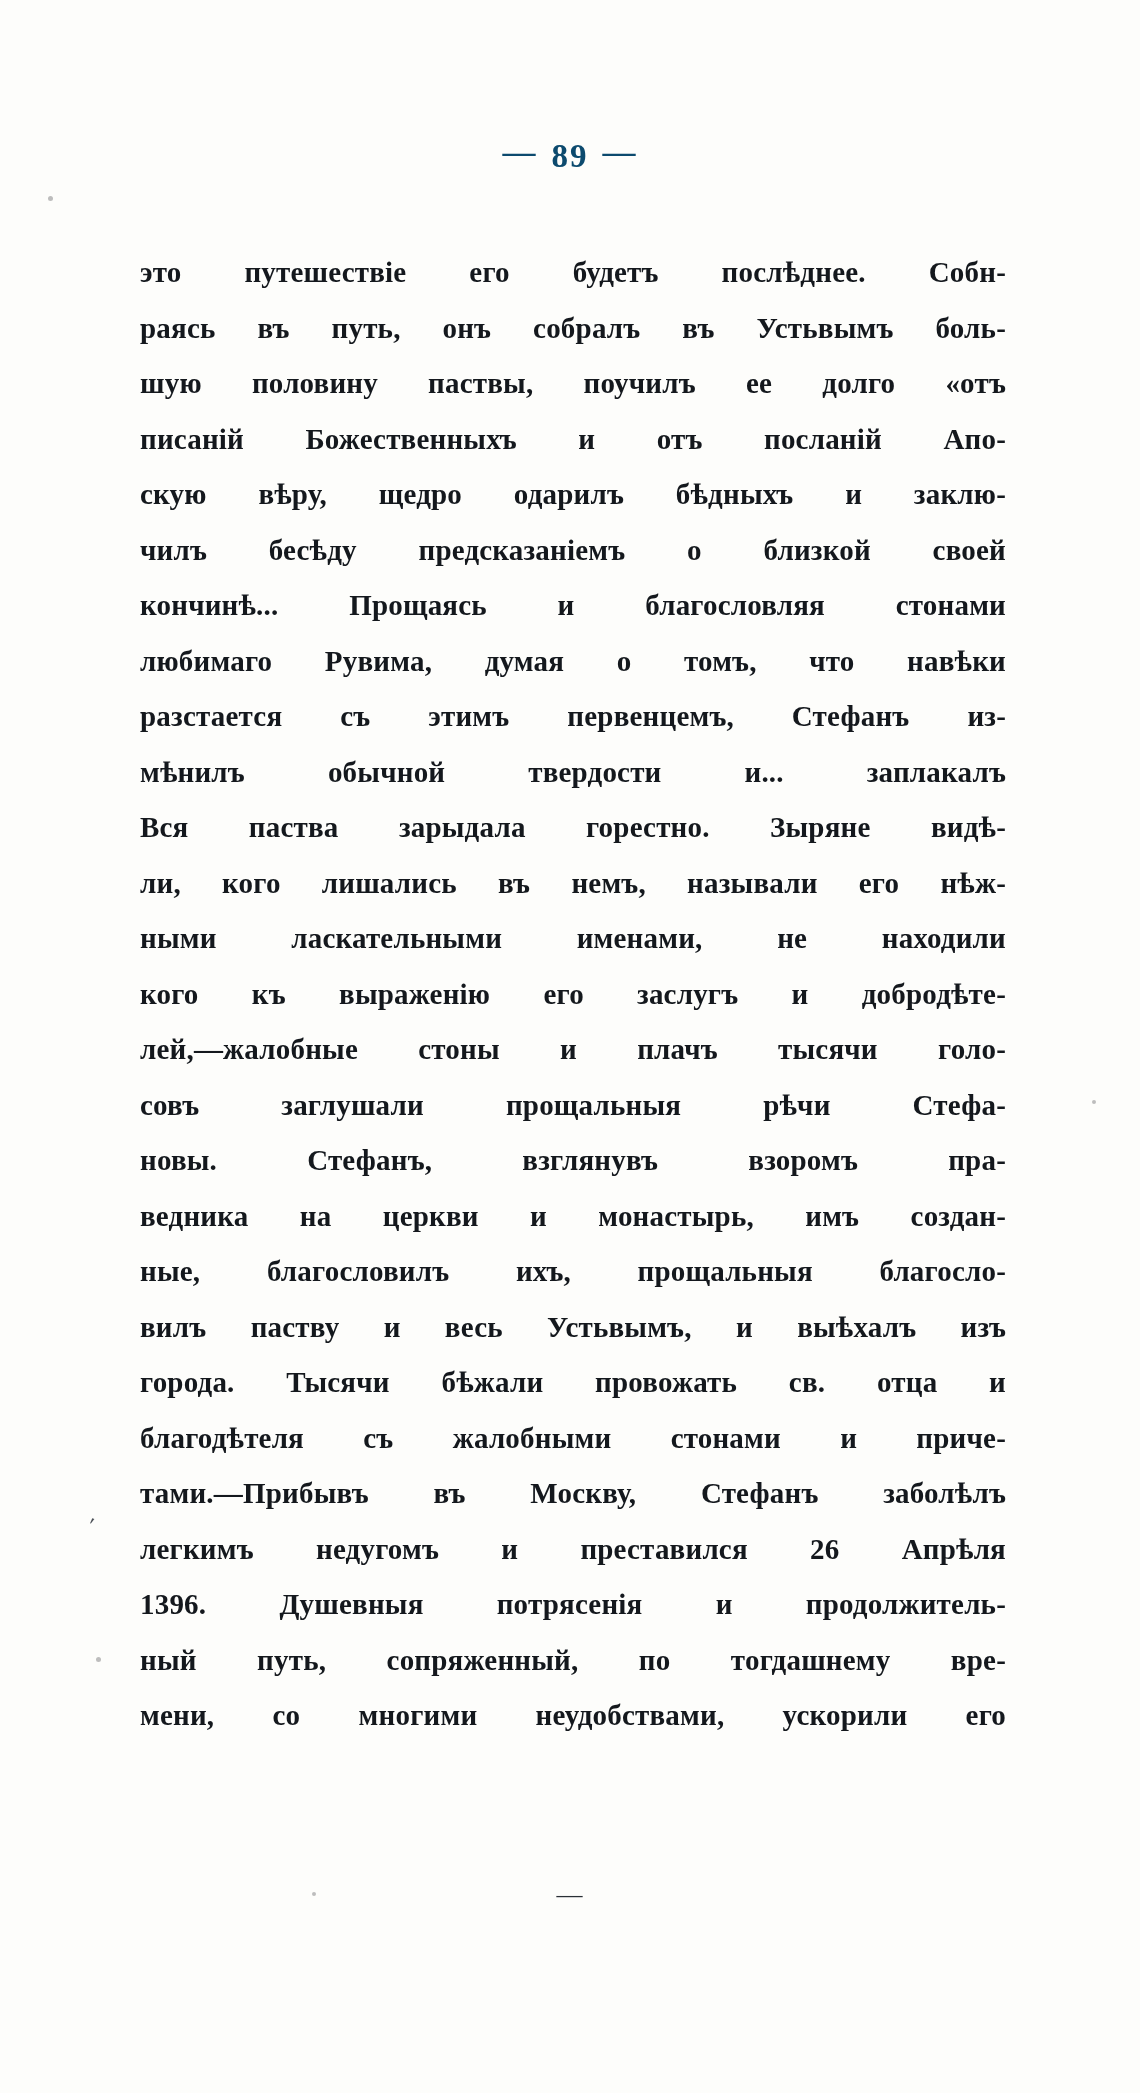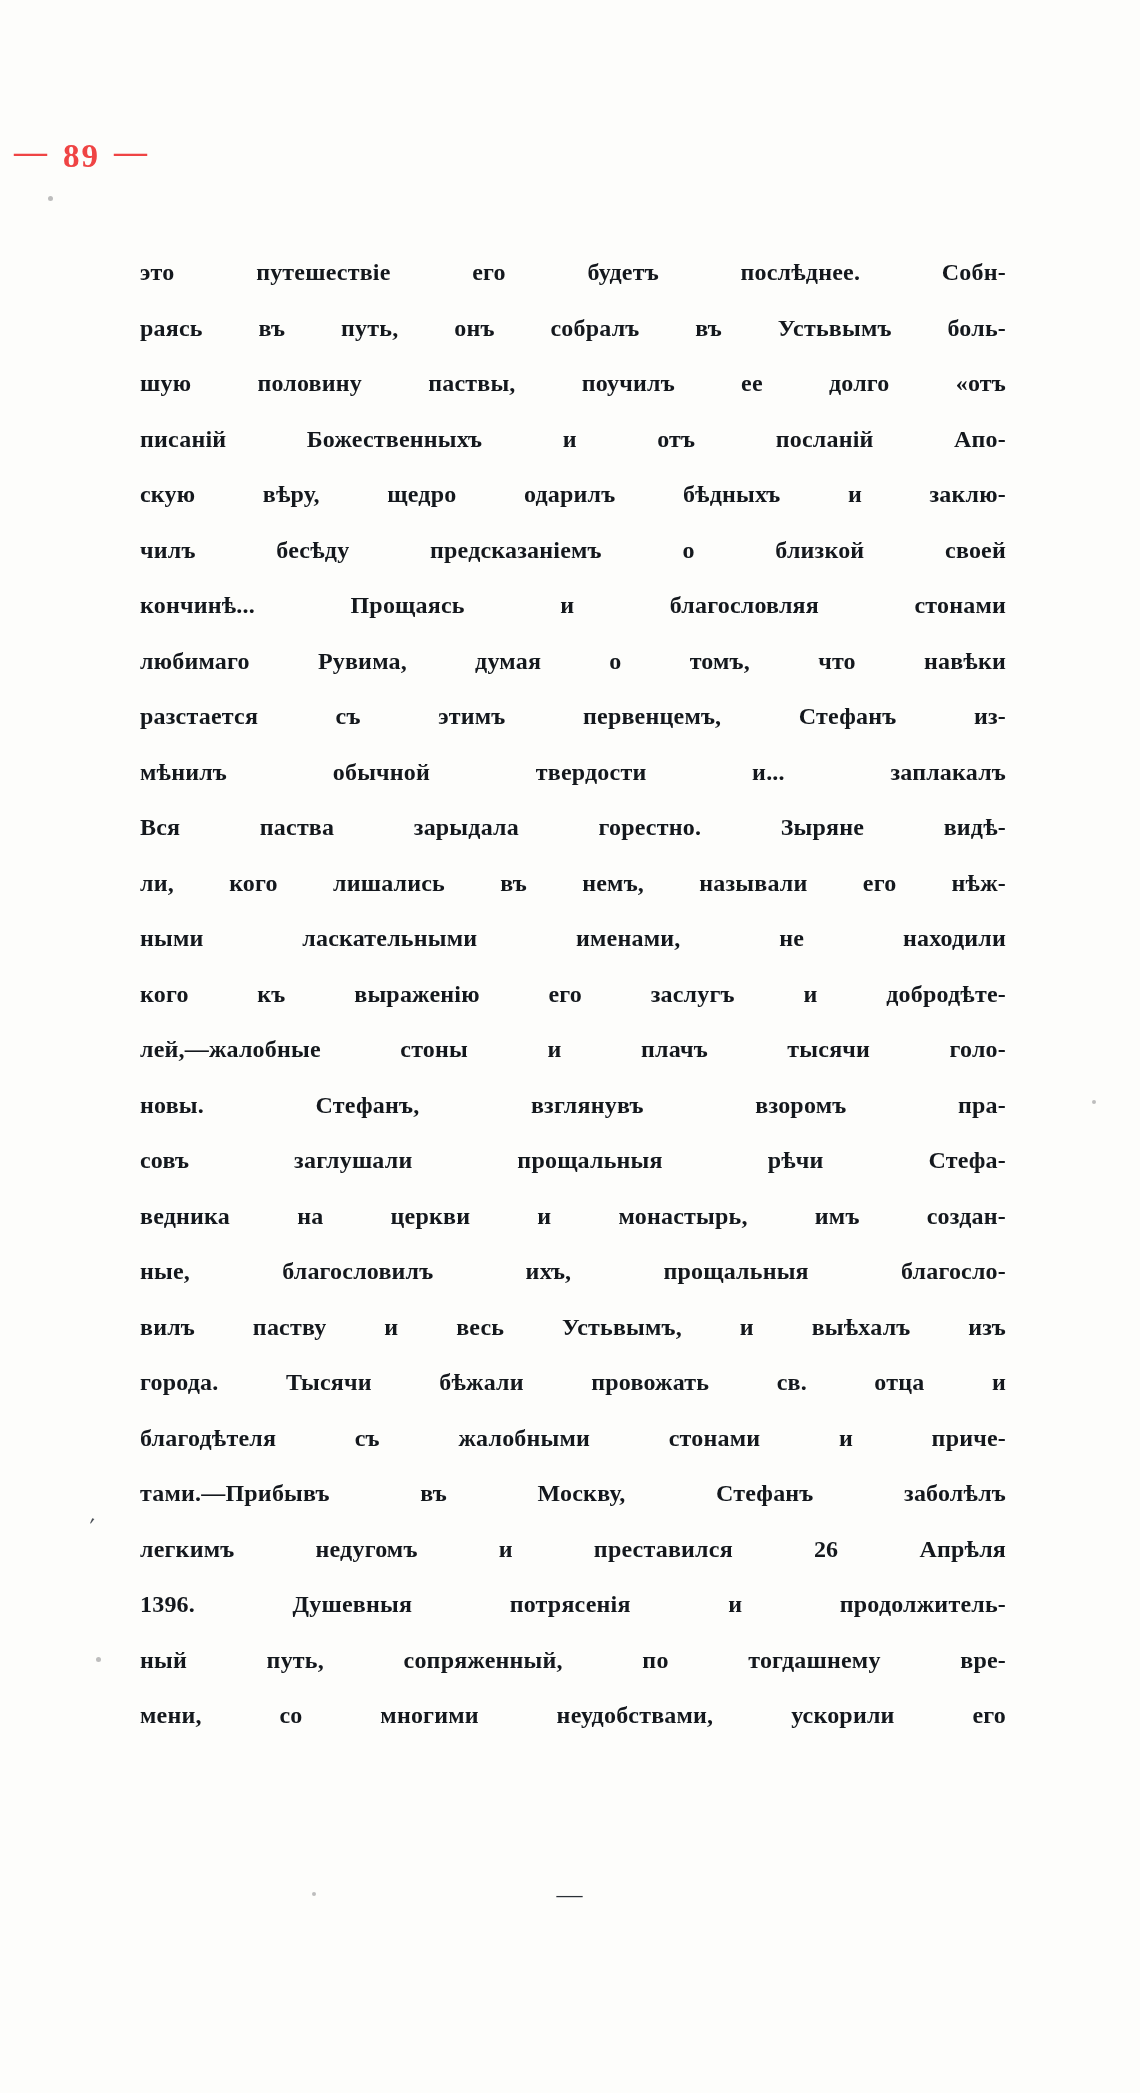--- a/index.html
+++ b/index.html
@@ -21,40 +21,41 @@
     left: 0;
     width: 1140px;
     height: 2093px;
     background: #fdfdfb;
   }
   .page-number {
     position: absolute;
     top: 138px;
     left: 0;
     width: 1140px;
+    text-align: center;
     font-size: 33px;
     font-weight: bold;
     letter-spacing: 2px;
-    color: #ef4444;
+    color: #0c4a6e;
   }
   .page-number .dash {
     font-weight: bold;
     padding: 0 14px;
     position: relative;
     top: -4px;
   }
   .body-text {
     position: absolute;
     top: 245px;
     left: 140px;
     width: 866px;
   }
   .line {
     display: block;
-    font-size: 24px;
+    font-size: 29px;
     line-height: 55.5px;
     height: 55.5px;
     white-space: nowrap;
     color: #14181d;
     font-weight: 600;
     letter-spacing: 0.2px;
   }
   
   .line.just {
     text-align: justify;
@@ -107,22 +108,22 @@
     <span class="line just">чилъ  бесѣду  предсказаніемъ о близкой своей</span>
     <span class="line just">кончинѣ...  Прощаясь  и благословляя  стонами</span>
     <span class="line just">любимаго Рувима,  думая о томъ,  что навѣки</span>
     <span class="line just">разстается съ этимъ первенцемъ,  Стефанъ из-</span>
     <span class="line just">мѣнилъ  обычной  твердости и...  заплакалъ</span>
     <span class="line just">Вся паства  зарыдала  горестно.  Зыряне видѣ-</span>
     <span class="line just">ли, кого лишались въ немъ, называли его нѣж-</span>
     <span class="line just">ными  ласкательными  именами,  не находили</span>
     <span class="line just">кого къ выраженію  его  заслугъ и добродѣте-</span>
     <span class="line just">лей,—жалобные  стоны и плачъ  тысячи голо-</span>
+    <span class="line just">совъ  заглушали  прощальныя  рѣчи  Стефа-</span>
     <span class="line just">новы.  Стефанъ,  взглянувъ  взоромъ  пра-</span>
-    <span class="line just">совъ  заглушали  прощальныя  рѣчи  Стефа-</span>
     <span class="line just">ведника на церкви и монастырь,  имъ создан-</span>
     <span class="line just">ные, благословилъ ихъ,  прощальныя благосло-</span>
     <span class="line just">вилъ паству и весь Устьвымъ,  и выѣхалъ изъ</span>
     <span class="line just">города.  Тысячи бѣжали провожать св. отца и</span>
     <span class="line just">благодѣтеля съ жалобными  стонами и приче-</span>
     <span class="line just">тами.—Прибывъ въ Москву,  Стефанъ заболѣлъ</span>
     <span class="line just">легкимъ недугомъ и преставился  26 Апрѣля</span>
     <span class="line just">1396.  Душевныя потрясенія и продолжитель-</span>
     <span class="line just">ный путь,  сопряженный,  по тогдашнему вре-</span>
     <span class="line just">мени,  со многими неудобствами, ускорили его</span>

